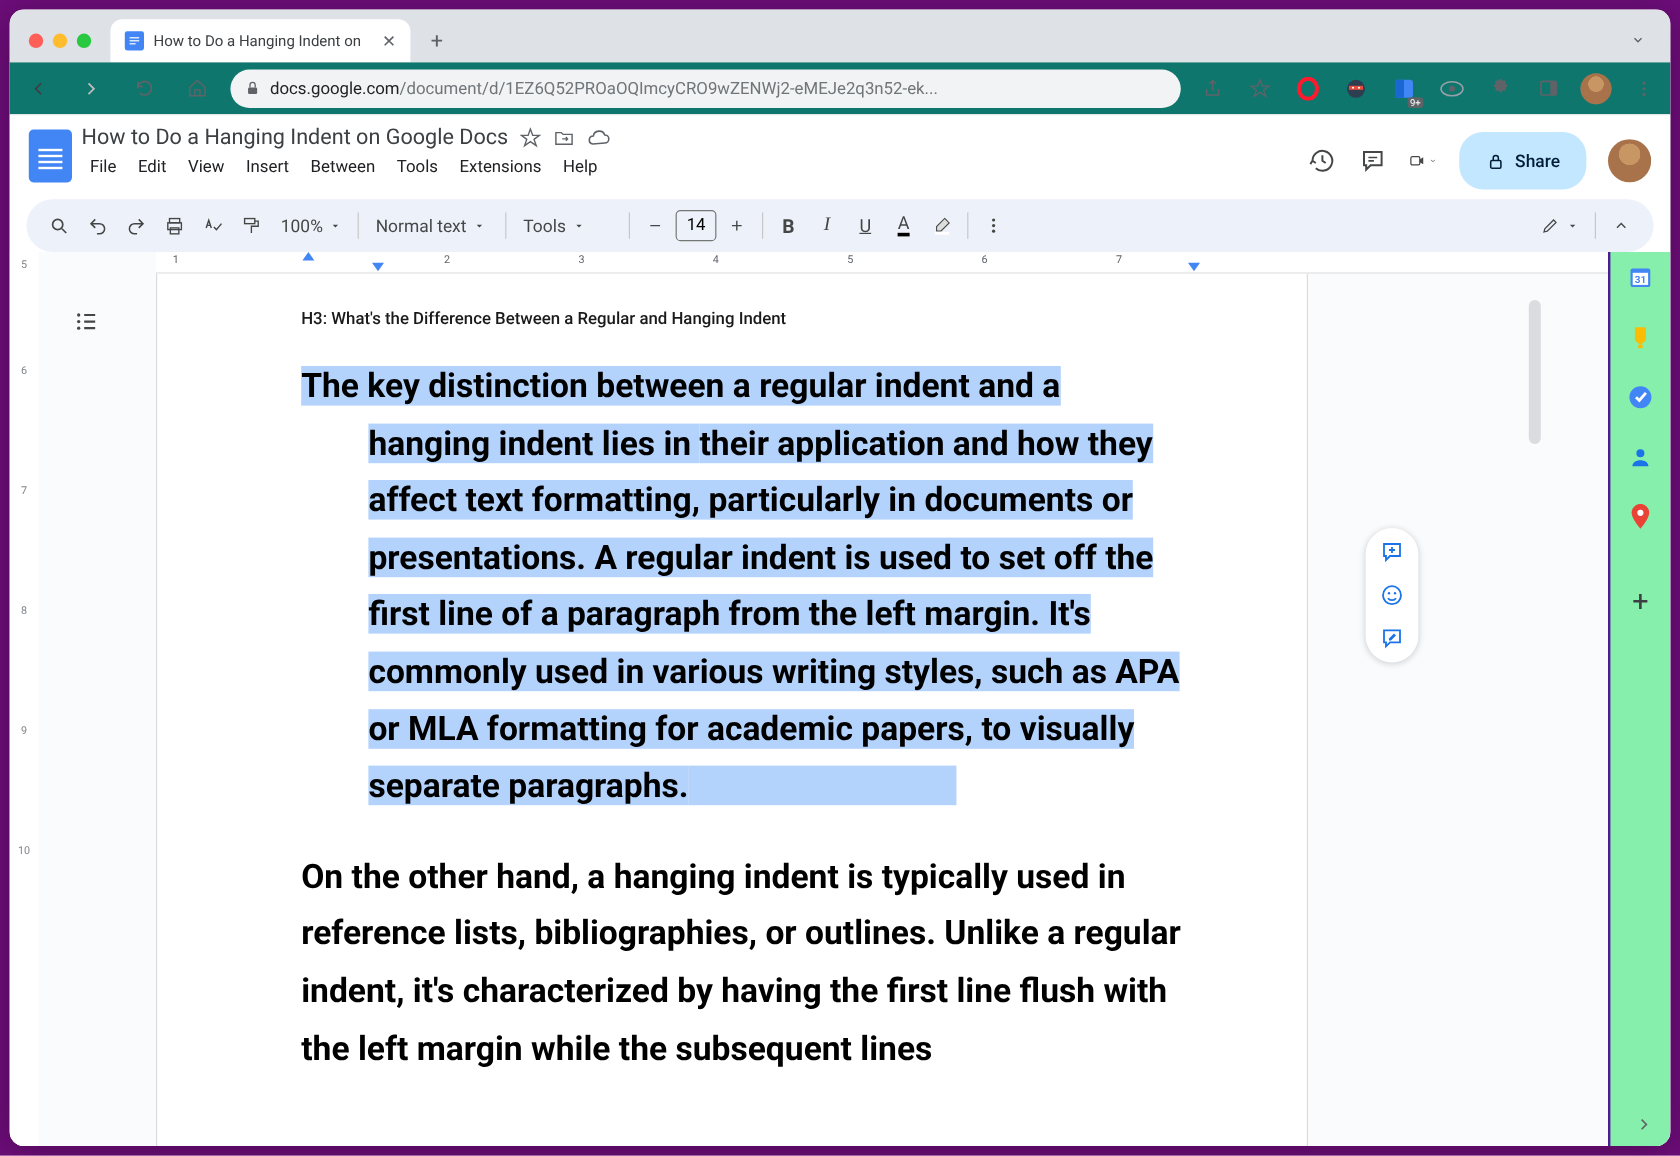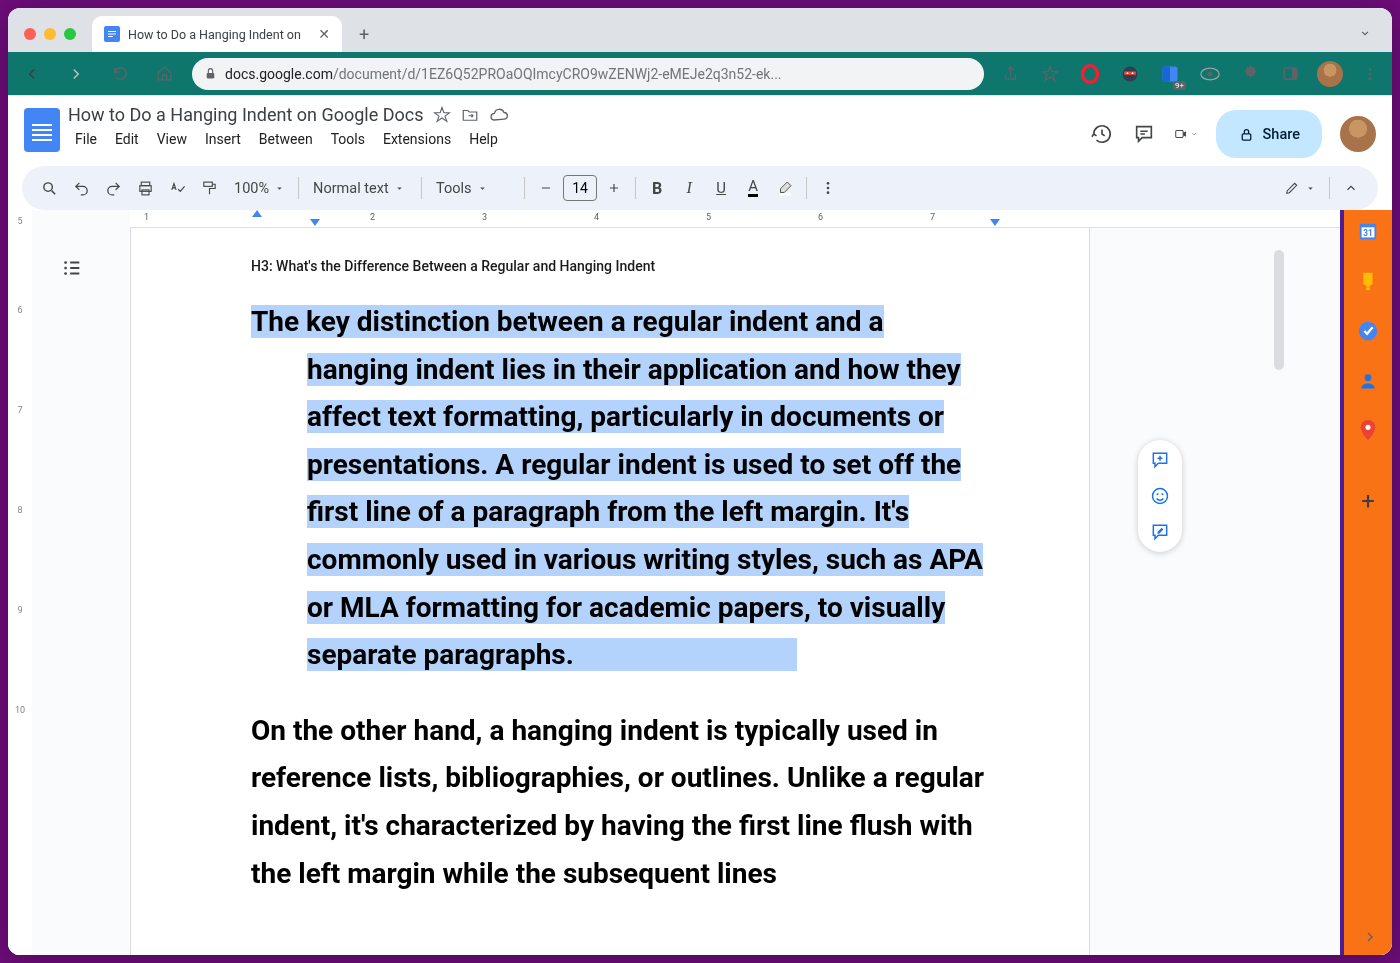--- a/index.html
+++ b/index.html
@@ -65,21 +65,21 @@
 .page { background: #fff; width: 960px; margin: 0 0 10px 98px; border: 1px solid #dadce0; border-top: none; padding: 30px 100px 120px 120px; min-height: 560px; }
 .page2 { background: #fff; width: 960px; margin: 0 0 0 98px; border: 1px solid #dadce0; height: 30px; }
 .doc-h3 { font-size: 14px; color: #1a1a1a; font-weight: 500; margin-bottom: 24px; }
 .doc-p { font-size: 28px; line-height: 1.7; color: #000000; margin-bottom: 28px; font-weight: bold; }
 .hanging { text-indent: -56px; padding-left: 56px; }
 .hl { background: #b3d3fc; }
 
 .action-float { position: absolute; right: 158px; top: 230px; background: #fff; border-radius: 22px; width: 44px; box-shadow: 0 1px 6px rgba(0,0,0,0.2); display: flex; flex-direction: column; align-items: center; padding: 8px 0; gap: 12px; z-index: 10;}
 .action-float div { color: #1a73e8; cursor: pointer; width:24px; height:24px; display:flex; align-items:center; justify-content:center; }
 
-.side-panel { width: 52px; background: #f97316; display: flex; flex-direction: column; align-items: center; padding-top: 10px; gap: 28px; border-left: 4px solid #4c1d95;}
+.side-panel { width: 52px; background: #86efac; display: flex; flex-direction: column; align-items: center; padding-top: 10px; gap: 28px; border-left: 2px solid #4c1d95;}
 .side-icon { width: 22px; height: 22px; cursor: pointer; display:flex; align-items:center; justify-content:center; }
 .side-panel .plus { font-size: 24px; color: #3c4043; margin-top: 20px; }
 .side-collapse { position: absolute; bottom: 10px; right: 14px; color: #5f6368; }
 
 .scrollbar-track { position: absolute; right: 54px; top: 10px; width: 12px; height: 180px; }
 .scrollbar-thumb { background: #dadce0; border-radius: 6px; width: 10px; height: 120px; margin-top: 30px;}
 
 svg { display: block; }
 </style>
 </head>

